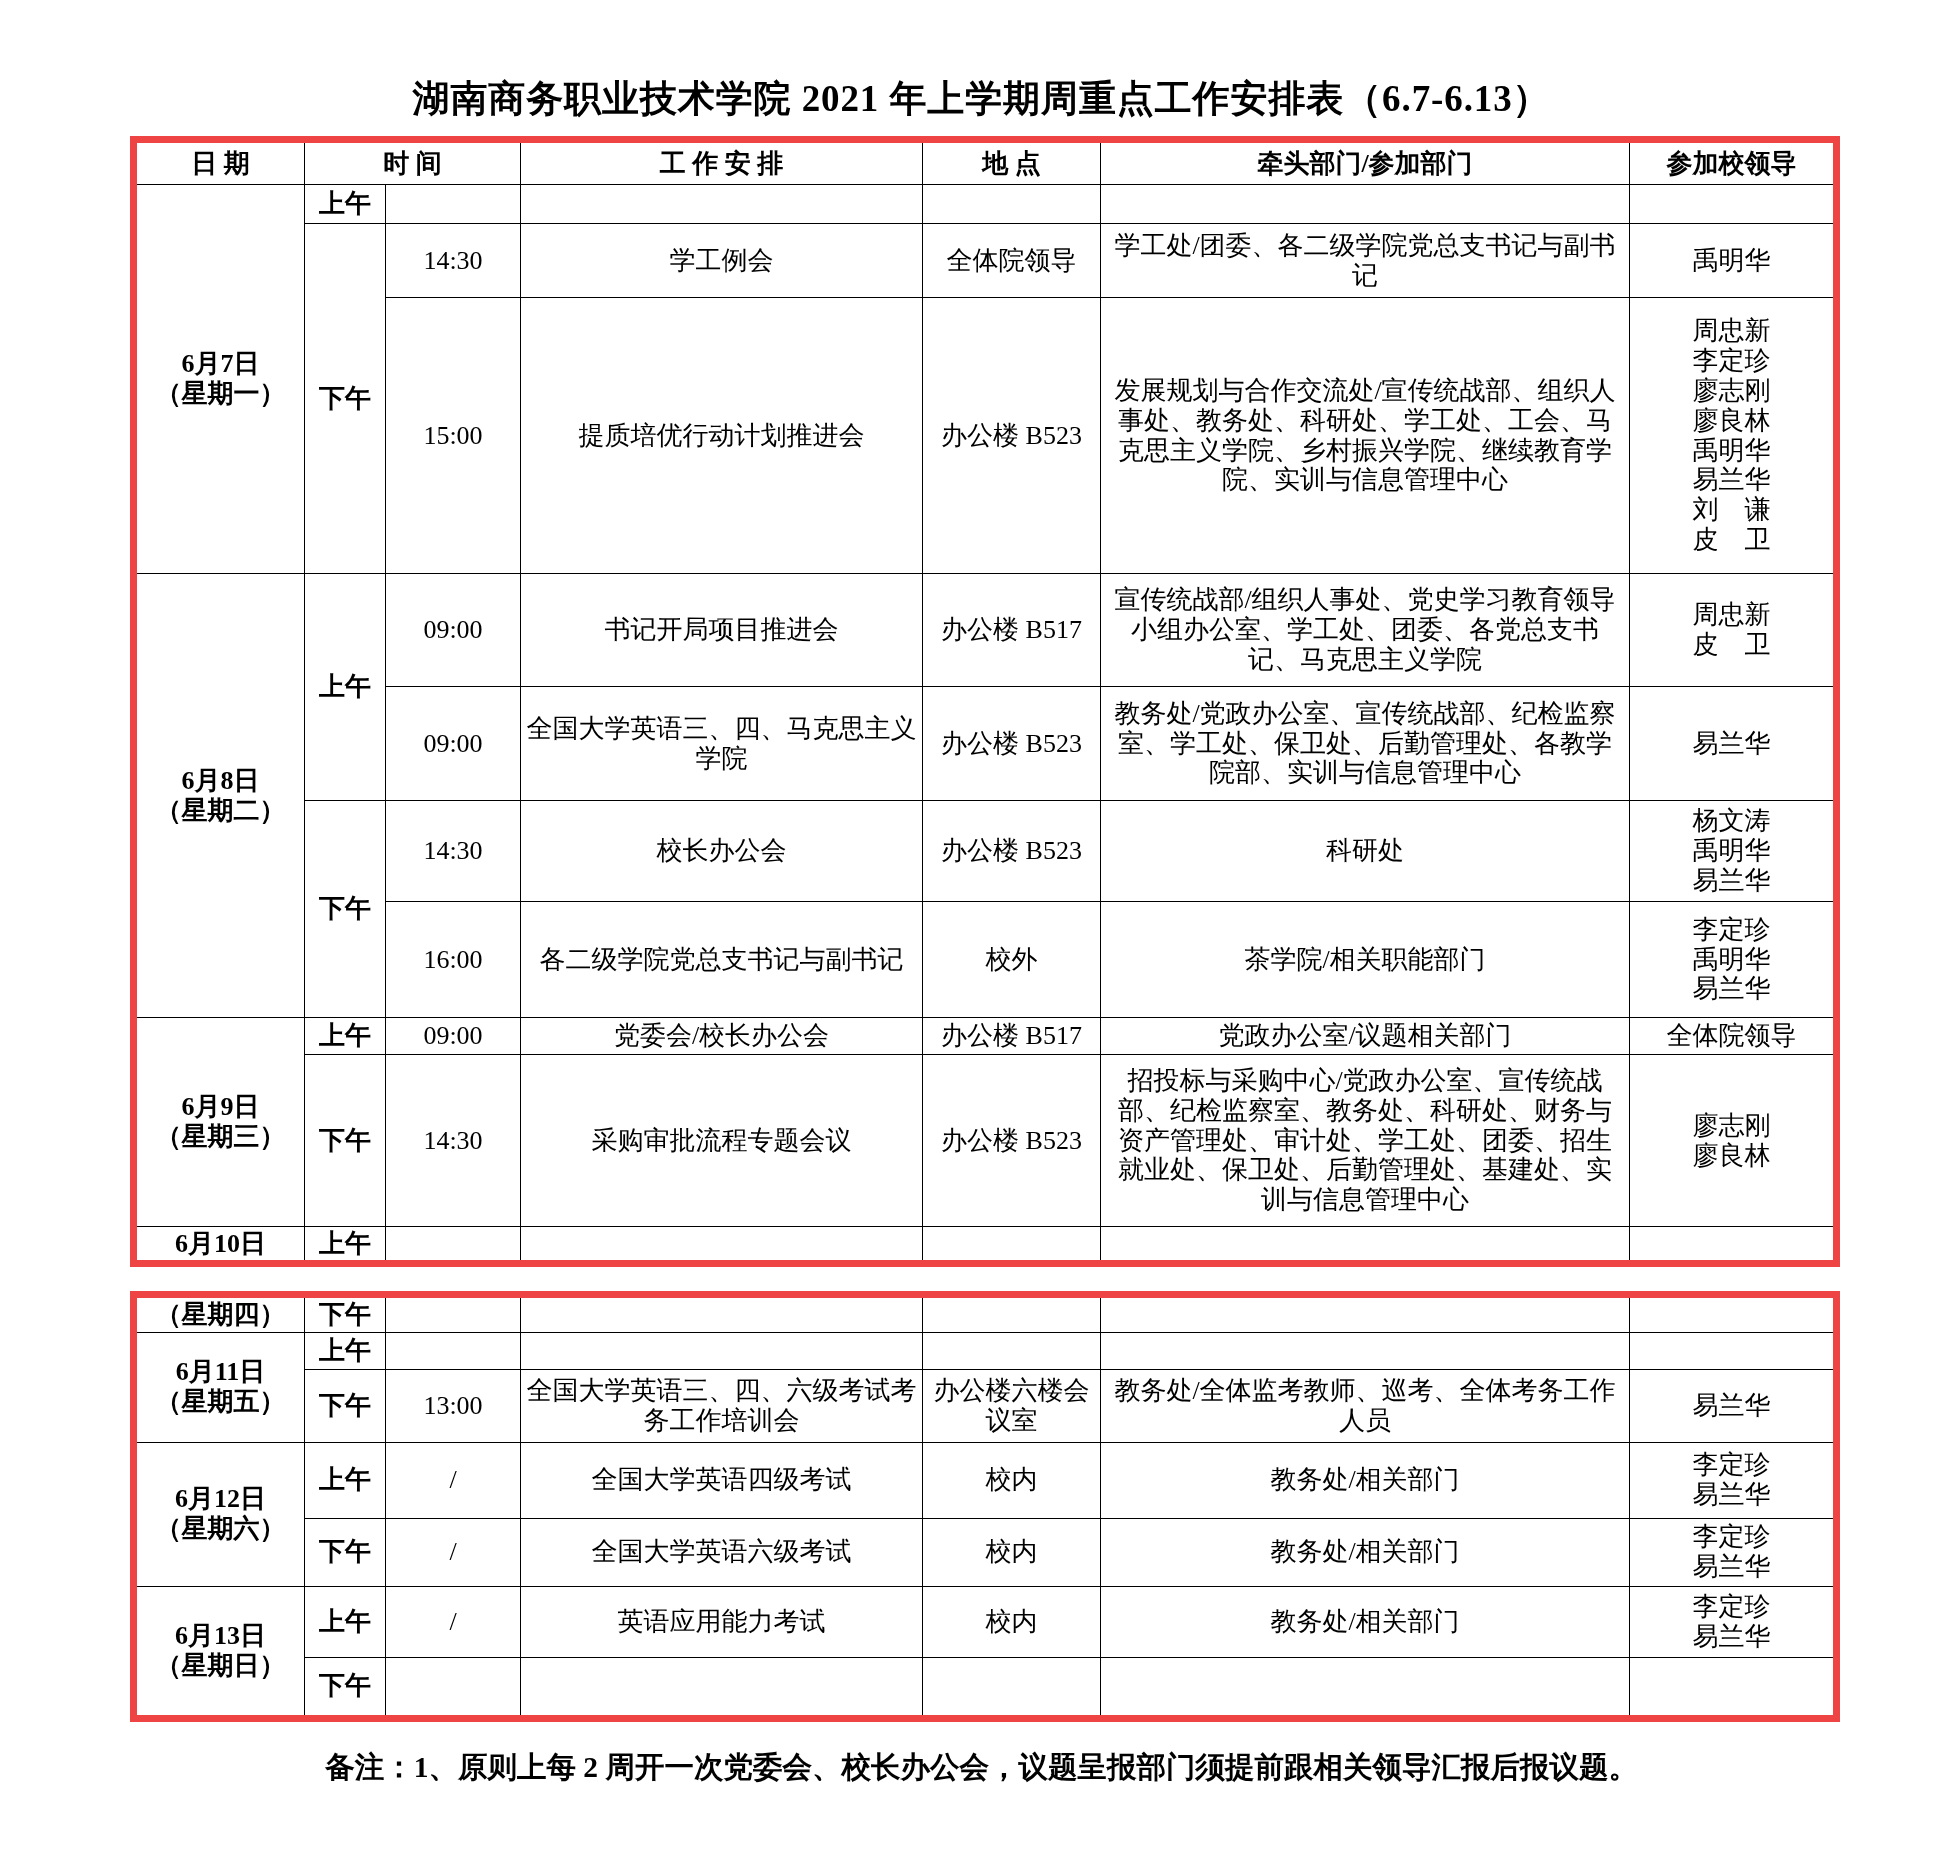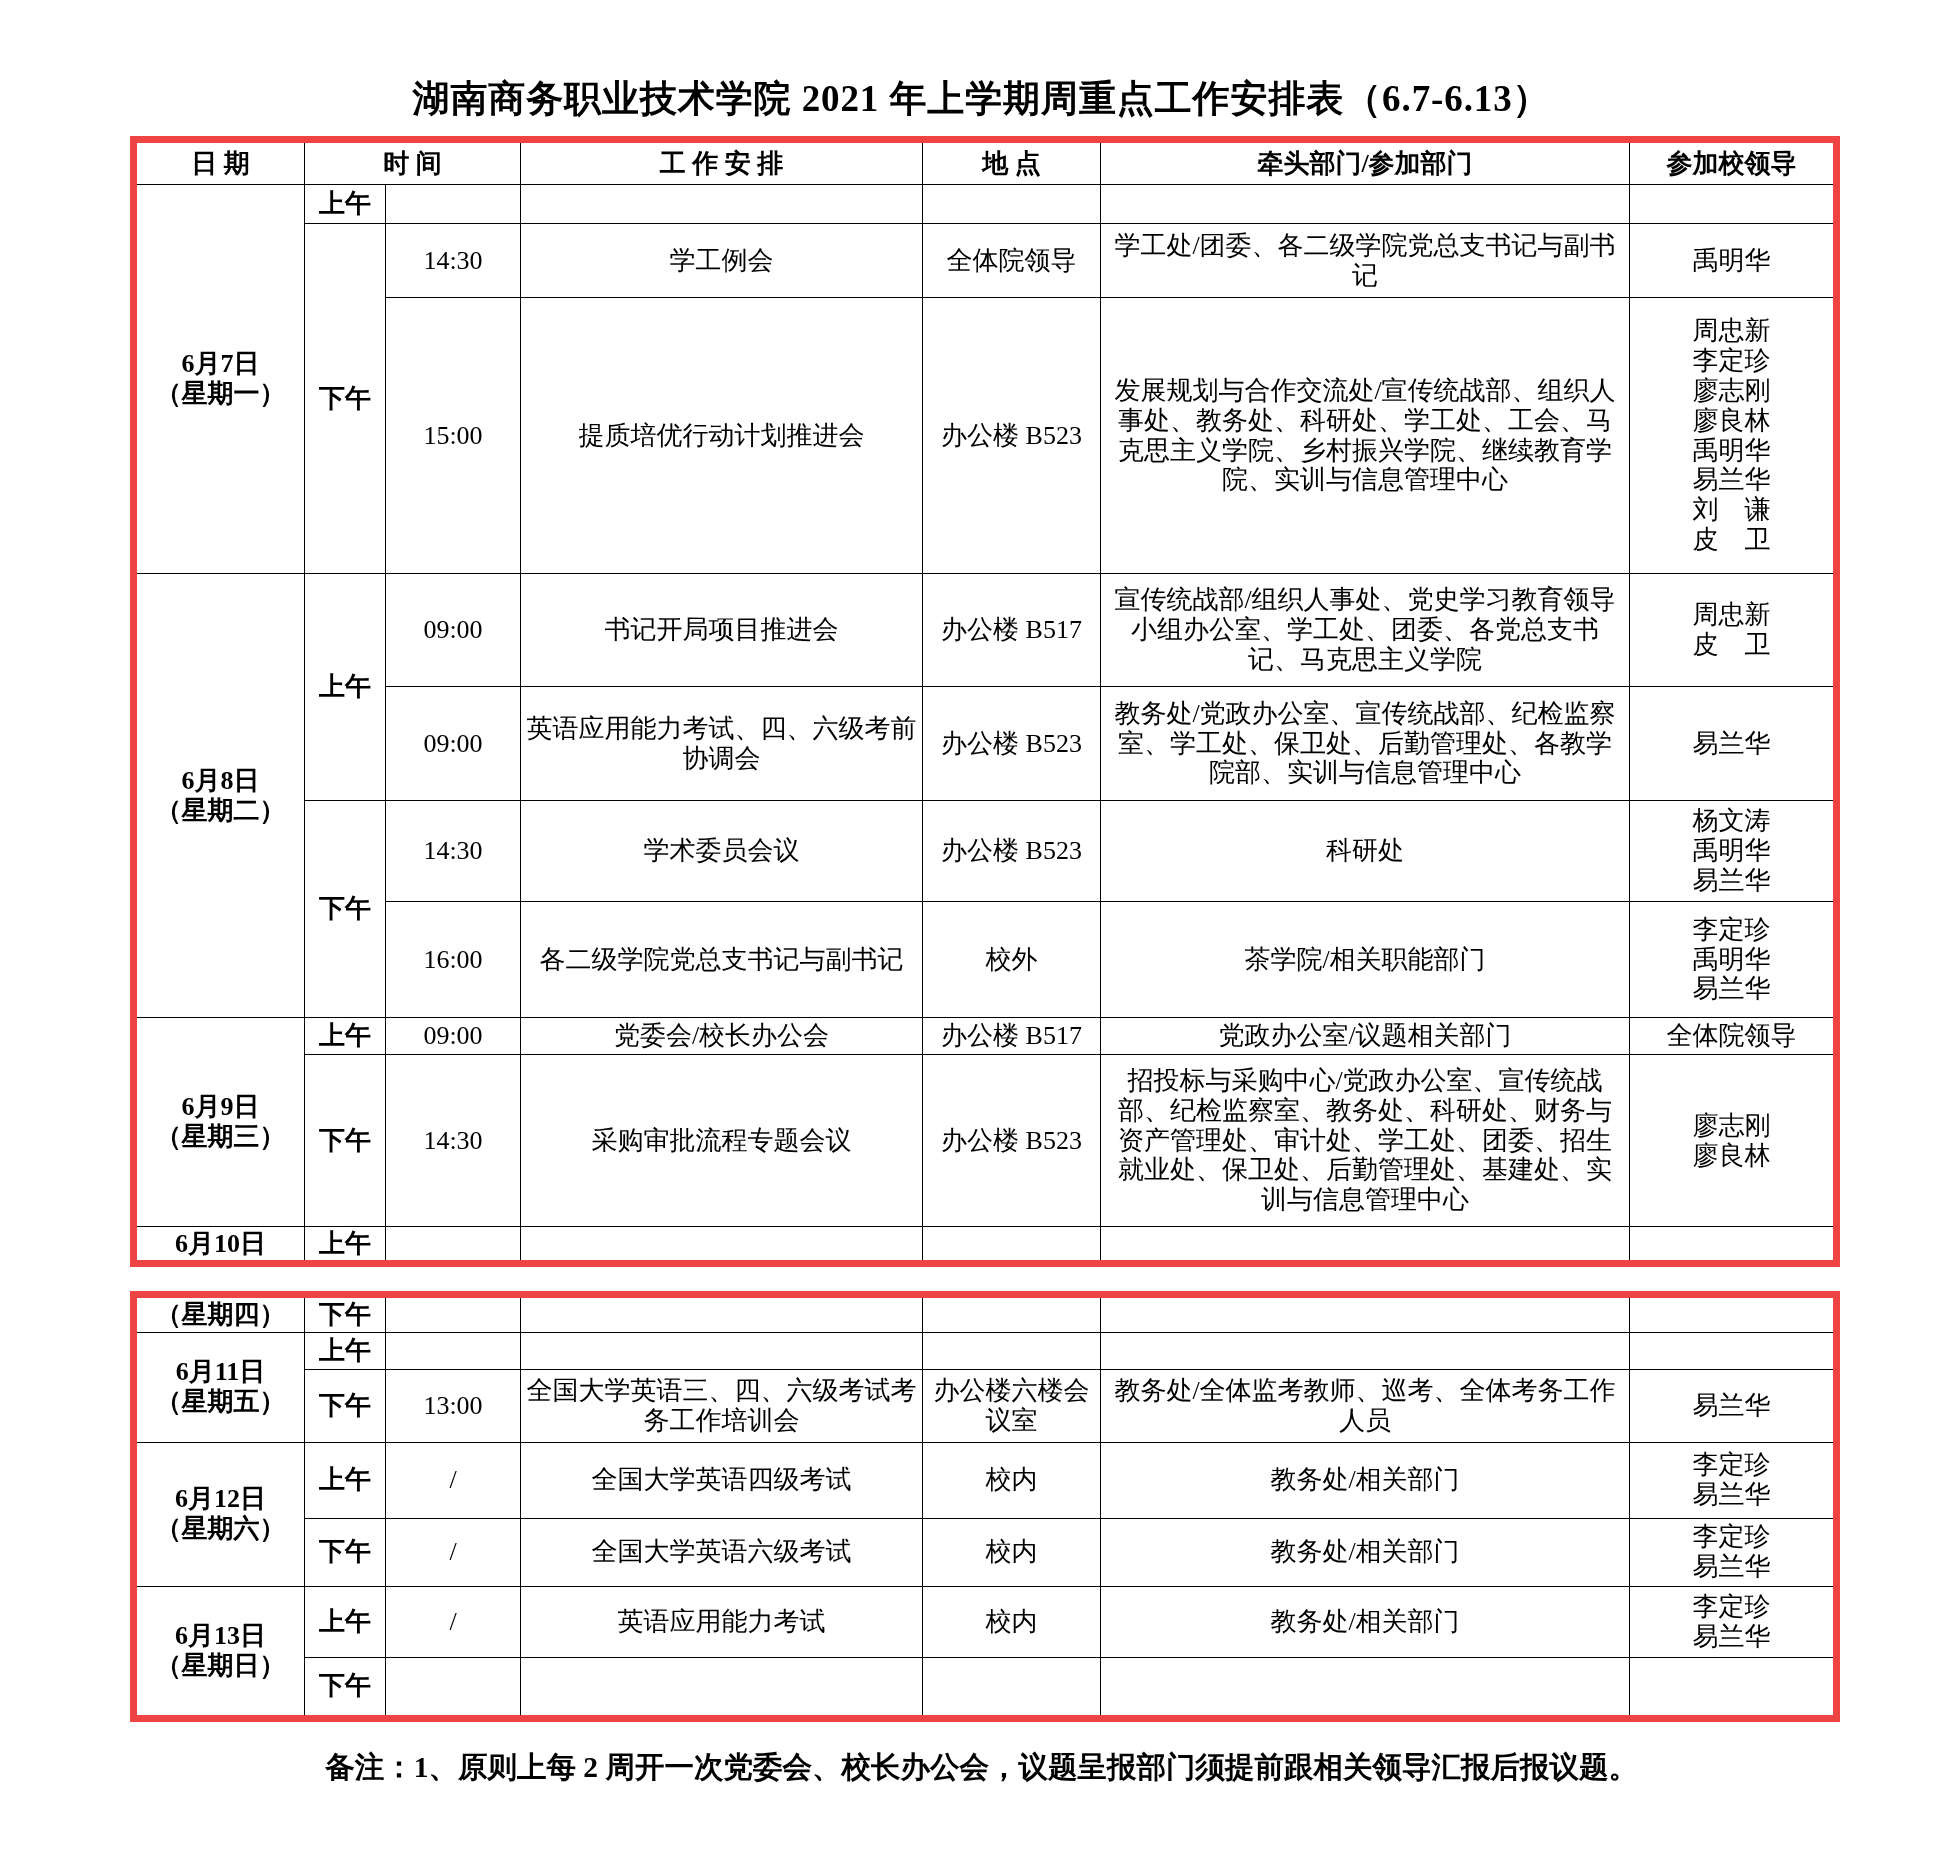--- a/index.html
+++ b/index.html
@@ -100,29 +100,29 @@
     <td class="c-period" rowspan="2">上午</td>
     <td>09:00</td>
     <td>书记开局项目推进会</td>
     <td>办公楼 B517</td>
     <td class="c-dept">宣传统战部/组织人事处、党史学习教育领导小组办公室、学工处、团委、各党总支书记、马克思主义学院</td>
     <td class="c-leaders">周忠新
 皮　卫</td>
   </tr>
   <tr style="height:114px">
     <td>09:00</td>
-    <td>英语应用能力考试、四、六级考前协调会</td>
+    <td>全国大学英语三、四、马克思主义学院</td>
     <td>办公楼 B523</td>
     <td class="c-dept">教务处/党政办公室、宣传统战部、纪检监察室、学工处、保卫处、后勤管理处、各教学院部、实训与信息管理中心</td>
     <td class="c-leaders">易兰华</td>
   </tr>
   <tr style="height:101px">
     <td class="c-period" rowspan="2">下午</td>
     <td>14:30</td>
-    <td>学术委员会议</td>
+    <td>校长办公会</td>
     <td>办公楼 B523</td>
     <td class="c-dept">科研处</td>
     <td class="c-leaders">杨文涛
 禹明华
 易兰华</td>
   </tr>
   <tr style="height:116px">
     <td>16:00</td>
     <td>各二级学院党总支书记与副书记</td>
     <td>校外</td>

